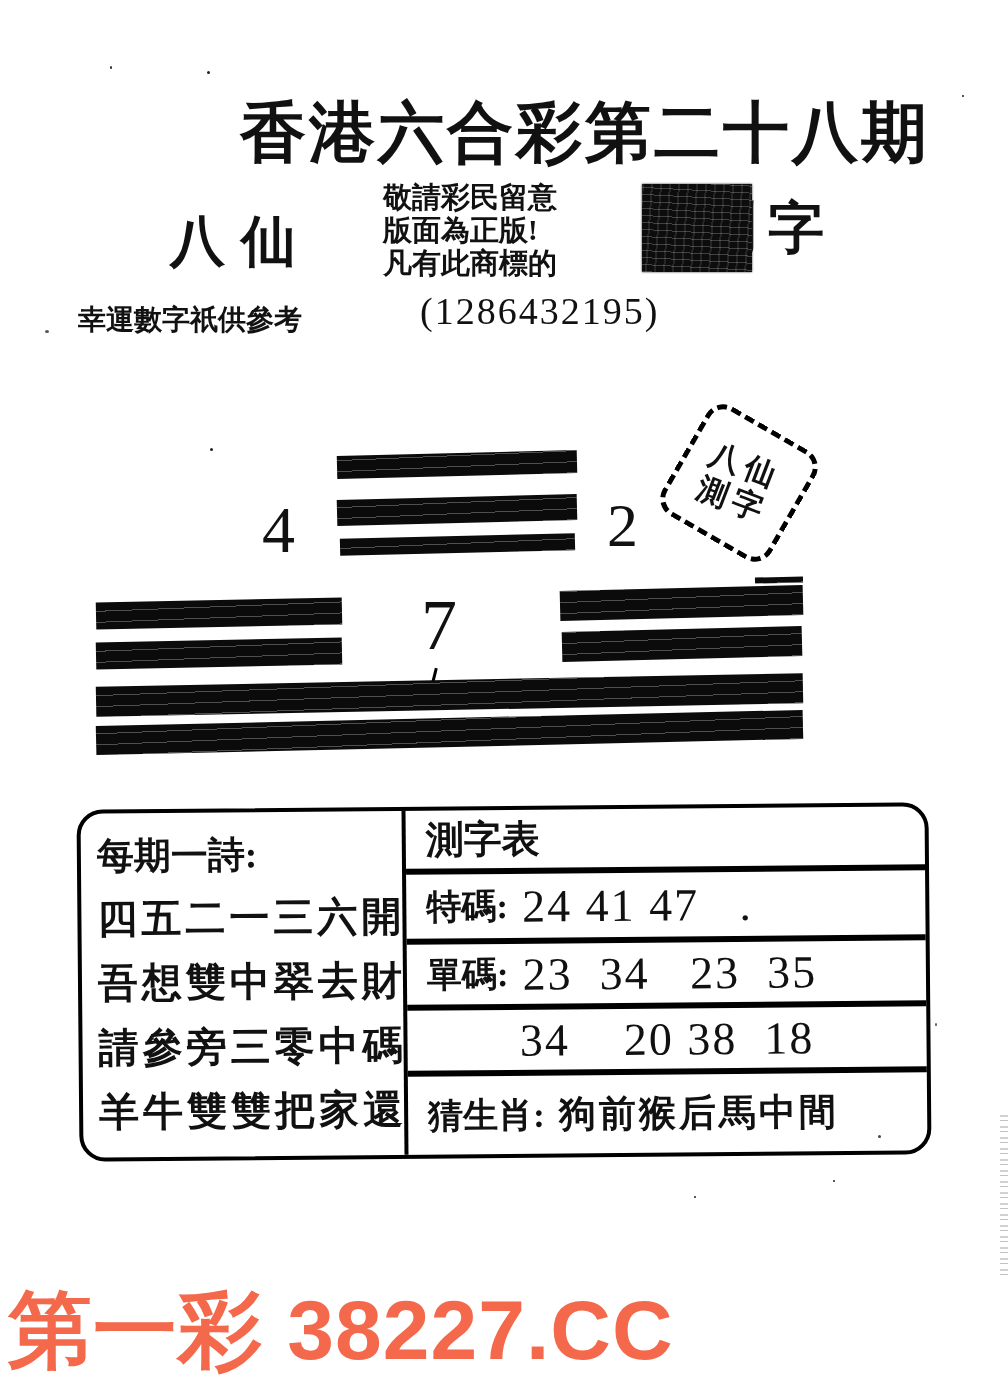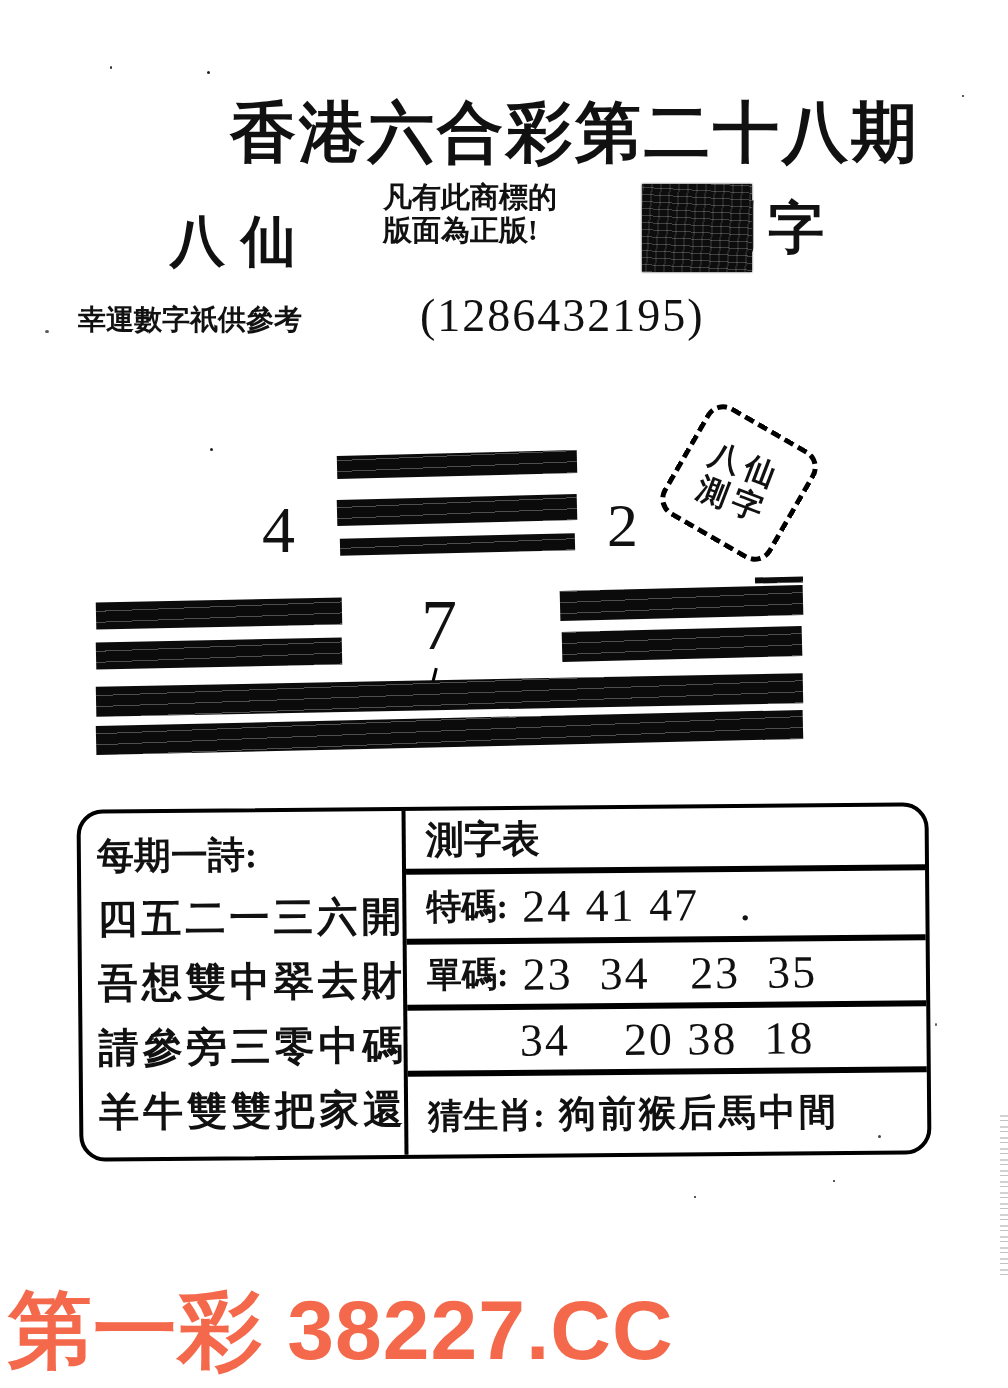--- a/index.html
+++ b/index.html
@@ -5,33 +5,33 @@
   html,body{margin:0;padding:0;}
   body{
     width:1008px;height:1388px;position:relative;overflow:hidden;
     background:#ffffff;color:#111;
     font-family:"Liberation Serif","DejaVu Serif",serif;
   }
   .abs{position:absolute;}
   .cjk{font-family:"Liberation Serif","DejaVu Serif",serif;font-weight:700;}
 
   
-  .title{left:230px;top:88px;width:710px;
+  .title{left:230px;top:88px;width:710px;text-align:center;
     font-size:66px;letter-spacing:3px;white-space:nowrap;}
   .brand{left:170px;top:205px;font-size:55px;letter-spacing:16px;white-space:nowrap;}
   .notice{left:383px;top:181px;font-size:29px;line-height:33px;white-space:nowrap;}
   .tm-text{left:700px;top:191px;font-size:56px;letter-spacing:12px;z-index:1;white-space:nowrap;}
   .tm-box{left:642px;top:184px;width:110px;height:88px;z-index:2;
     background-color:#0d0d0d;
     background-image:
       repeating-linear-gradient(3deg, rgba(255,255,255,.22) 0 1px, transparent 1px 7px),
       repeating-linear-gradient(94deg, rgba(255,255,255,.10) 0 2px, transparent 2px 9px);
     box-shadow:0 0 2px #333;}
   .lucky-label{left:78px;top:301px;font-size:28px;white-space:nowrap;}
-  .lucky-numbers{left:420px;top:289px;font-size:46px;font-weight:400;
+  .lucky-numbers{left:420px;top:289px;font-size:38px;font-weight:400;
     letter-spacing:2px;white-space:nowrap;}
 
   
   .digit{font-weight:400;}
   .digit-4{left:262px;top:492px;font-size:66px;}
   .digit-2{left:607px;top:490px;font-size:62px;}
   .digit-7{left:421px;top:584px;font-size:72px;}
   .tick{left:433px;top:668px;width:3px;height:15px;background:#000;transform:rotate(14deg);}
 
   
@@ -93,22 +93,23 @@
   .s9{left:935px;top:1023px;width:2px;height:3px;background:#555;}
   .edge-noise{right:0;top:1115px;width:8px;height:160px;opacity:.45;
     background:repeating-linear-gradient(to bottom,#999 0 2px,#fff 2px 5px,#777 5px 6px,#fff 6px 11px);}
 </style>
 </head>
 <body>
 
 <div class="abs cjk title">香港六合彩第二十八期</div>
 <div class="abs cjk brand">八仙</div>
 <div class="abs cjk notice">
+  <div>敬請彩民留意</div>
+  <div>版面為正版!</div>
   <div>凡有此商標的</div>
-  <div>版面為正版!</div>
 </div>
 <div class="abs cjk tm-text">測字</div>
 <div class="abs tm-box"></div>
 <div class="abs cjk lucky-label">幸運數字祇供參考</div>
 <div class="abs lucky-numbers">(1286432195)</div>
 
 <div class="abs digit digit-4">4</div>
 <div class="abs digit digit-2">2</div>
 <div class="abs digit digit-7">7</div>
 <div class="abs tick"></div>

